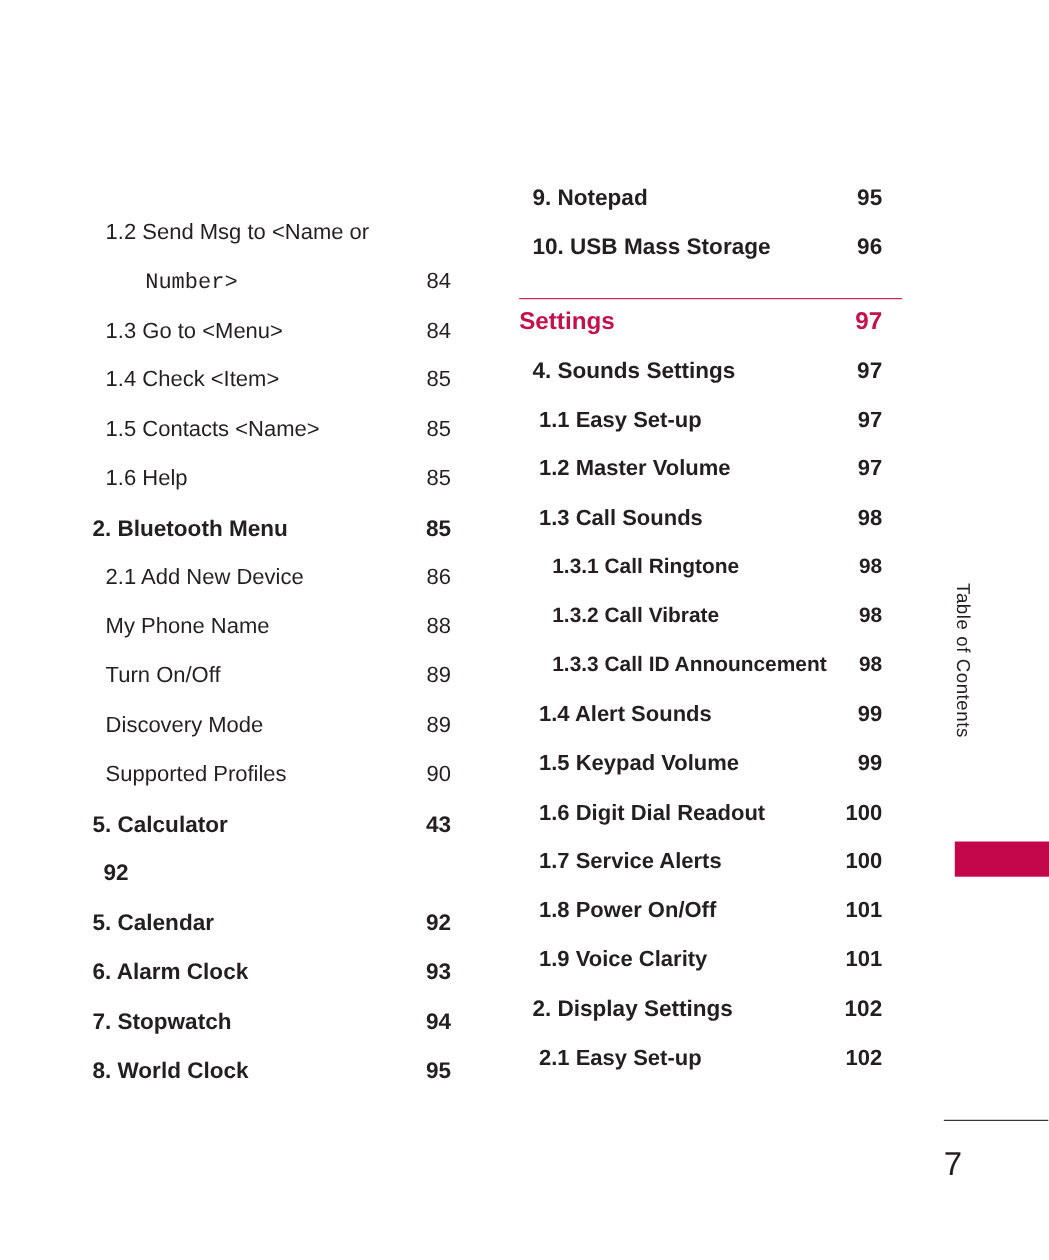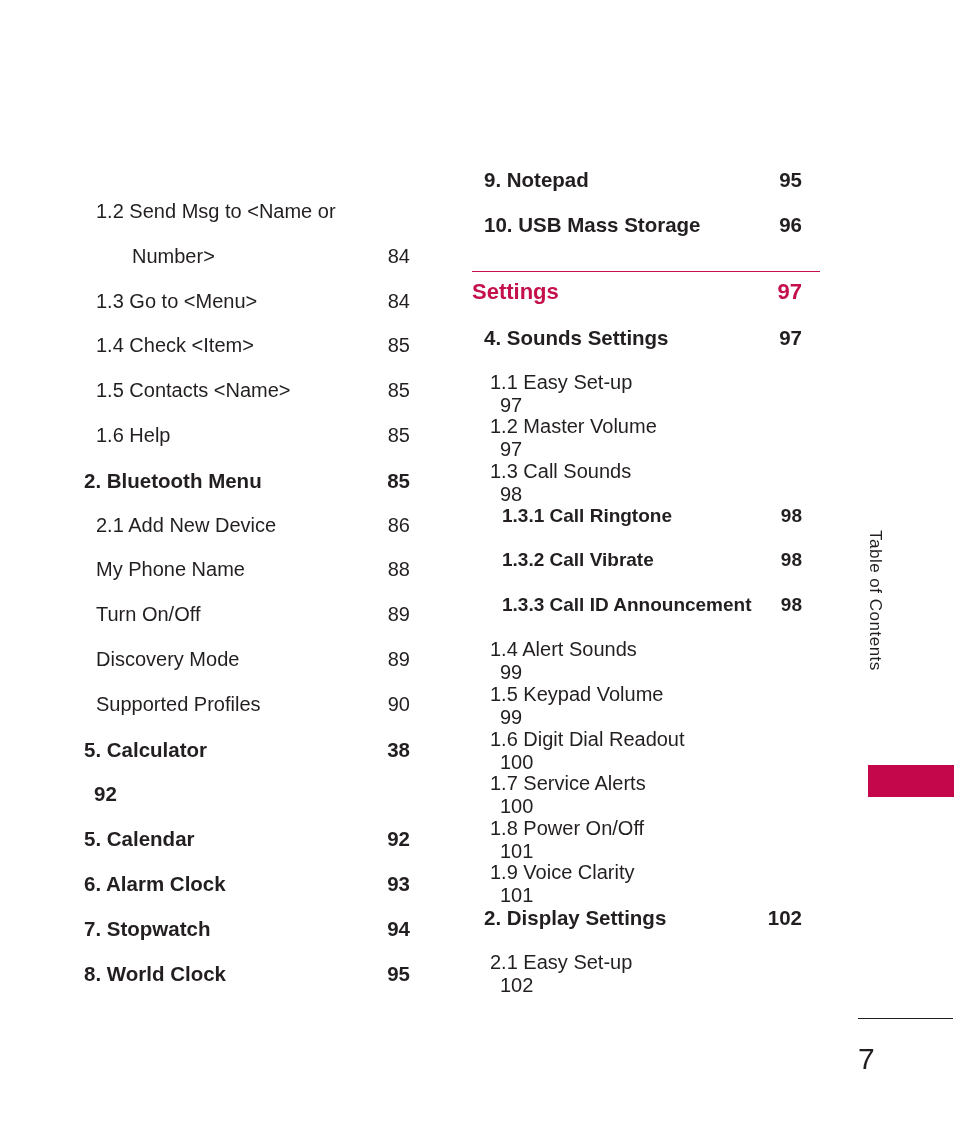--- a/index.html
+++ b/index.html
@@ -51,27 +51,27 @@
     padding-left: 10px;
   }
 
   
   .col-left .toc-row { height: 44.8px; }
   .col-left .lvl1 { padding-left: 0px;  font-size: 20.5px; font-weight: bold; }
   .col-left .lvl2 { padding-left: 12px; font-size: 20px;   font-weight: normal; }
   .col-left .lvl1 .toc-page { font-weight: bold; font-size: 20.5px; }
   .col-left .lvl2 .toc-page { font-weight: normal; font-size: 20px; }
   .col-left .wrap-row { height: 44.8px; }
-  .col-left .wrap-row .toc-title { padding-left: 36px; font-size: 20px; }
+  .col-left .wrap-row .toc-title { padding-left: 36px; font-size: 20px; font-family: Liberation Mono, monospace; }
   .col-left .wrap-row .toc-page { font-size: 20px; }
 
   
   .col-right .toc-row { height: 44.6px; }
   .col-right .lvl1 { padding-left: 12px; font-size: 20.5px; font-weight: bold; }
-  .col-right .lvl2 { padding-left: 18px; font-size: 20px;   font-weight: normal; flex-direction: column; }
+  .col-right .lvl2 { padding-left: 18px; font-size: 20px;   font-weight: bold; }
   .col-right .lvl3 { padding-left: 30px; font-size: 19px;   font-weight: bold; }
   .col-right .lvl1 .toc-page { font-weight: bold; font-size: 20.5px; }
   .col-right .lvl2 .toc-page { font-size: 20px; }
   .col-right .lvl3 .toc-page { font-size: 19px; }
 
   
   .section-row {
     display: flex;
     align-items: baseline;
     justify-content: space-between;
@@ -190,21 +190,21 @@
         <li class="toc-row lvl2">
           <span class="toc-title">Discovery Mode</span>
           <span class="toc-page">89</span>
         </li>
         <li class="toc-row lvl2">
           <span class="toc-title">Supported Profiles</span>
           <span class="toc-page">90</span>
         </li>
         <li class="toc-row lvl1">
           <span class="toc-title">5. Calculator</span>
-          <span class="toc-page">38</span>
+          <span class="toc-page">43</span>
         </li>
         <li class="toc-row lvl1">
           <span class="toc-page">92</span>
         </li>
         <li class="toc-row lvl1">
           <span class="toc-title">5. Calendar</span>
           <span class="toc-page">92</span>
         </li>
         <li class="toc-row lvl1">
           <span class="toc-title">6. Alarm Clock</span>

